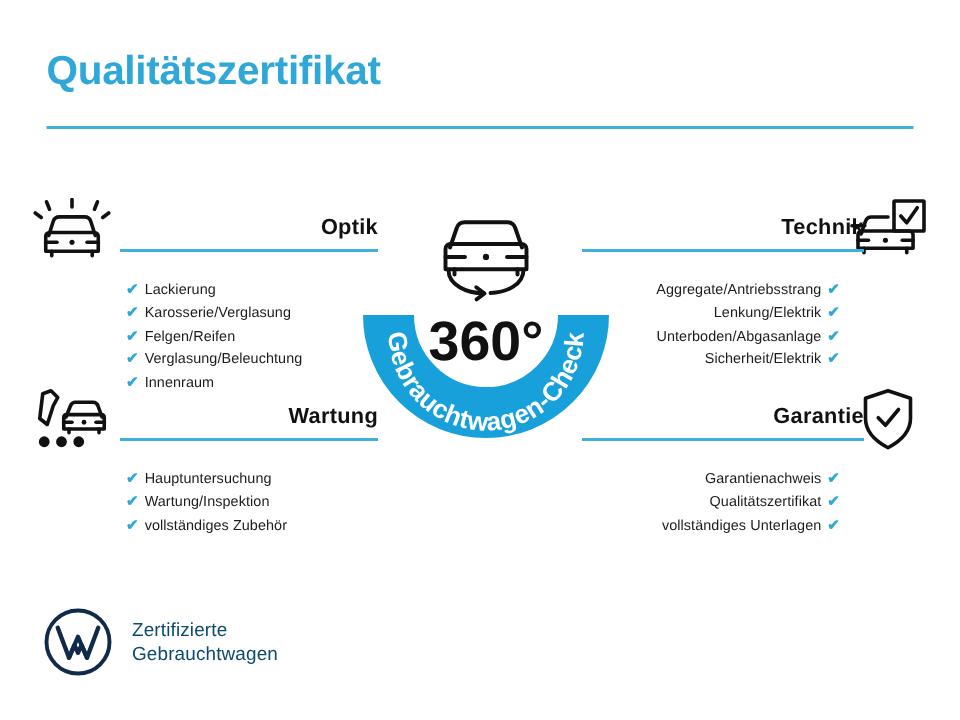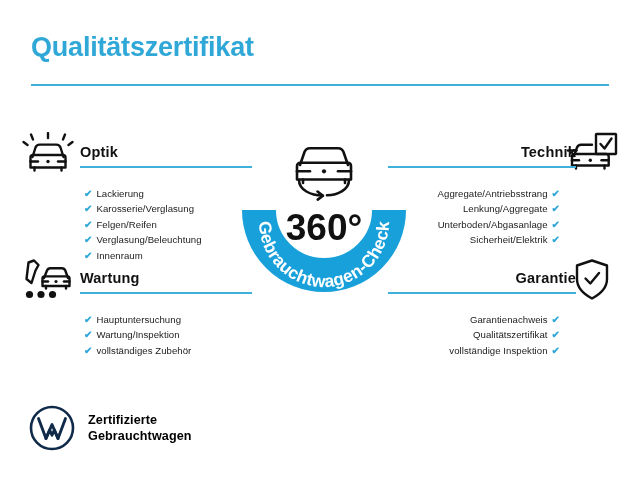--- a/index.html
+++ b/index.html
@@ -56,21 +56,21 @@
     width: 52px;
     height: 44px;
   }
   .quad.left  .sec-icon { left: 0px; }
   .quad.right .sec-icon { right: 0px; }
 
   .sec-title-wrap {
     position: absolute;
     bottom: 10px;
   }
-  .quad.left  .sec-title-wrap { left: 58px;  right: 0px;  text-align: left; margin-top: 11px; }
+  .quad.left  .sec-title-wrap { left: 58px;  right: 0px;  text-align: right; margin-top: 11px; }
   .quad.right .sec-title-wrap { right: 42px; left: 0px;   text-align: right; }
 
   .sec-title {
     font-size: 14.5px;
     font-weight: bold;
     color: #111111;
     letter-spacing: 0.2px;
     line-height: 1.1;
     white-space: nowrap;
   }
@@ -121,23 +121,23 @@
     position: absolute;
     left: 29px;
     top: 405px;
     display: flex;
     align-items: center;
     gap: 13px;
   }
   #footer-logo .vw-mark { width: 46px; height: 46px; }
   #footer-text {
     font-size: 12.6px;
-    font-weight: bold;
+    font-weight: normal;
     line-height: 16px;
-    color: #000000;
+    color: #0c4a6e;
     letter-spacing: 0.1px;
     white-space: nowrap;
   }
 </style>
 </head>
 <body>
 
 <div id="page-title">Qualitätszertifikat</div>
 <div id="header-rule"></div>
 
@@ -193,21 +193,21 @@
         <circle cx="24.3" cy="28.2" r="1.7" fill="#111111"></circle>
       </svg>
     </span>
     <div class="sec-title-wrap">
       <div class="sec-title">Technik</div>
       <div class="sec-underline"></div>
     </div>
   </div>
   <ul class="item-list">
     <li><span>Aggregate/Antriebsstrang</span><span class="chk">✔</span></li>
-    <li><span>Lenkung/Aggregate</span><span class="chk">✔</span></li>
+    <li><span>Lenkung/Elektrik</span><span class="chk">✔</span></li>
     <li><span>Unterboden/Abgasanlage</span><span class="chk">✔</span></li>
     <li><span>Sicherheit/Elektrik</span><span class="chk">✔</span></li>
   </ul>
 </div>
 
 <div class="quad left row2">
   <div class="quad-head">
     <span class="sec-icon">
       <svg viewBox="0 0 52 44" width="52" height="44" aria-hidden="true">
         <g fill="none" stroke="#111111" stroke-width="2.4" stroke-linecap="round" stroke-linejoin="round">
@@ -248,21 +248,21 @@
       </svg>
     </span>
     <div class="sec-title-wrap">
       <div class="sec-title">Garantie</div>
       <div class="sec-underline"></div>
     </div>
   </div>
   <ul class="item-list">
     <li><span>Garantienachweis</span><span class="chk">✔</span></li>
     <li><span>Qualitätszertifikat</span><span class="chk">✔</span></li>
-    <li><span>vollständige Inspektion</span><span class="chk">✔</span></li>
+    <li><span>vollständiges Unterlagen</span><span class="chk">✔</span></li>
   </ul>
 </div>
 
 <div id="center-badge">
   <svg viewBox="0 0 192 195" width="192" height="195" aria-hidden="true">
     <defs>
       <path id="arcPath" d="M 31 97 A 65 65 0 1 0 161 97"></path>
     </defs>
 
     <path d="M 31 85

